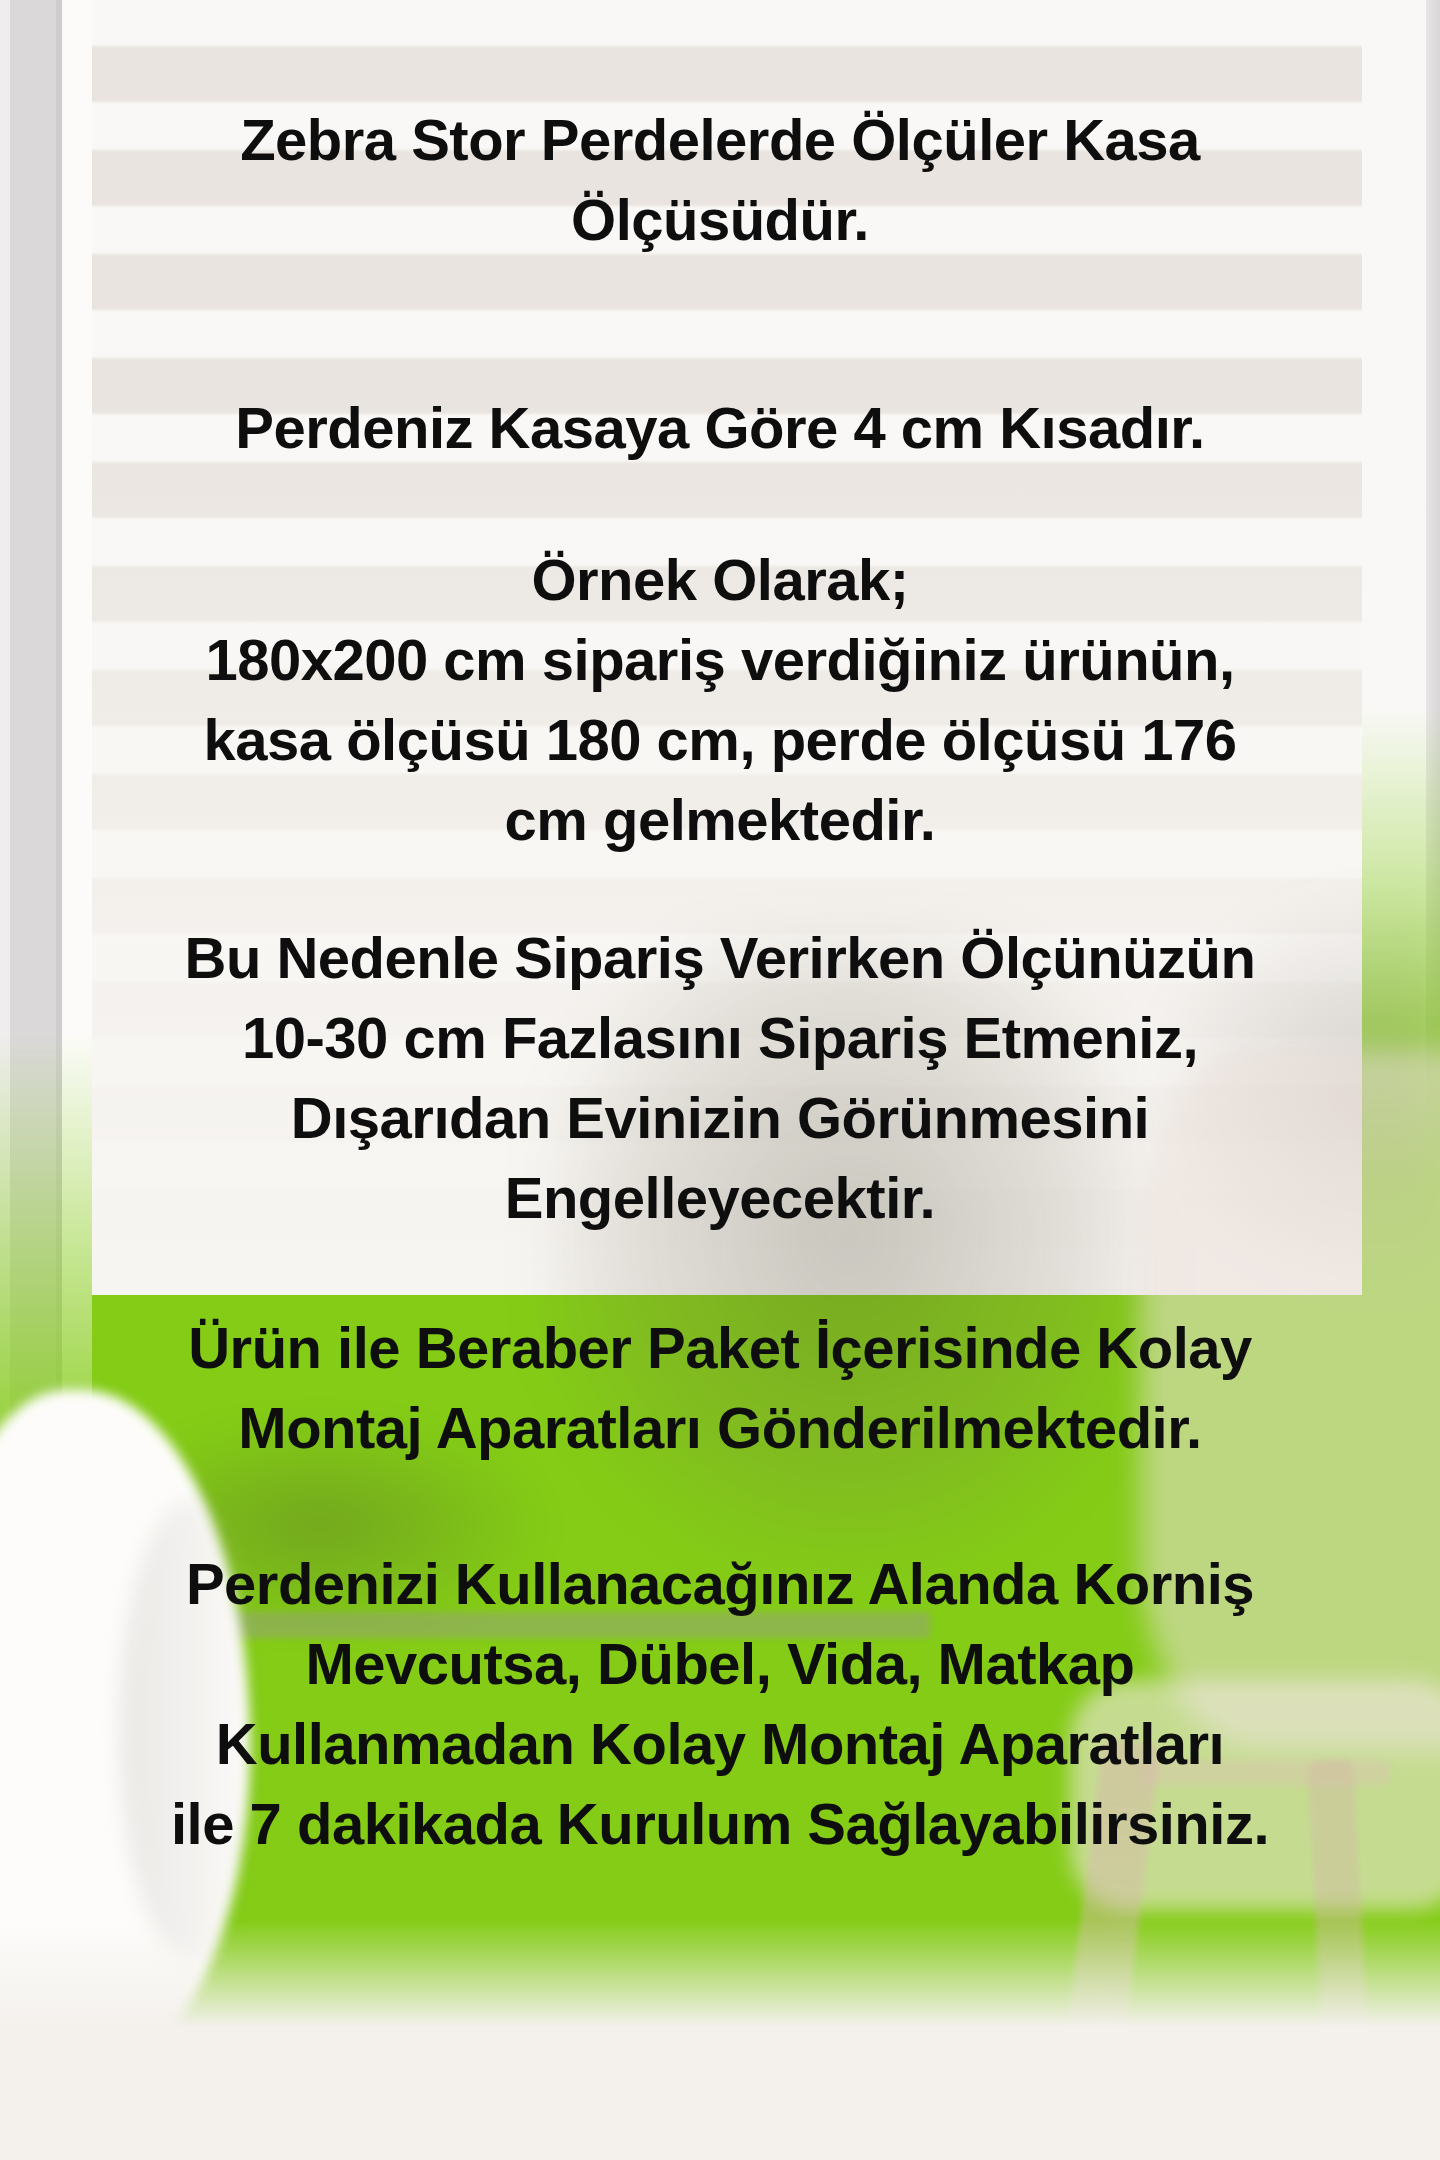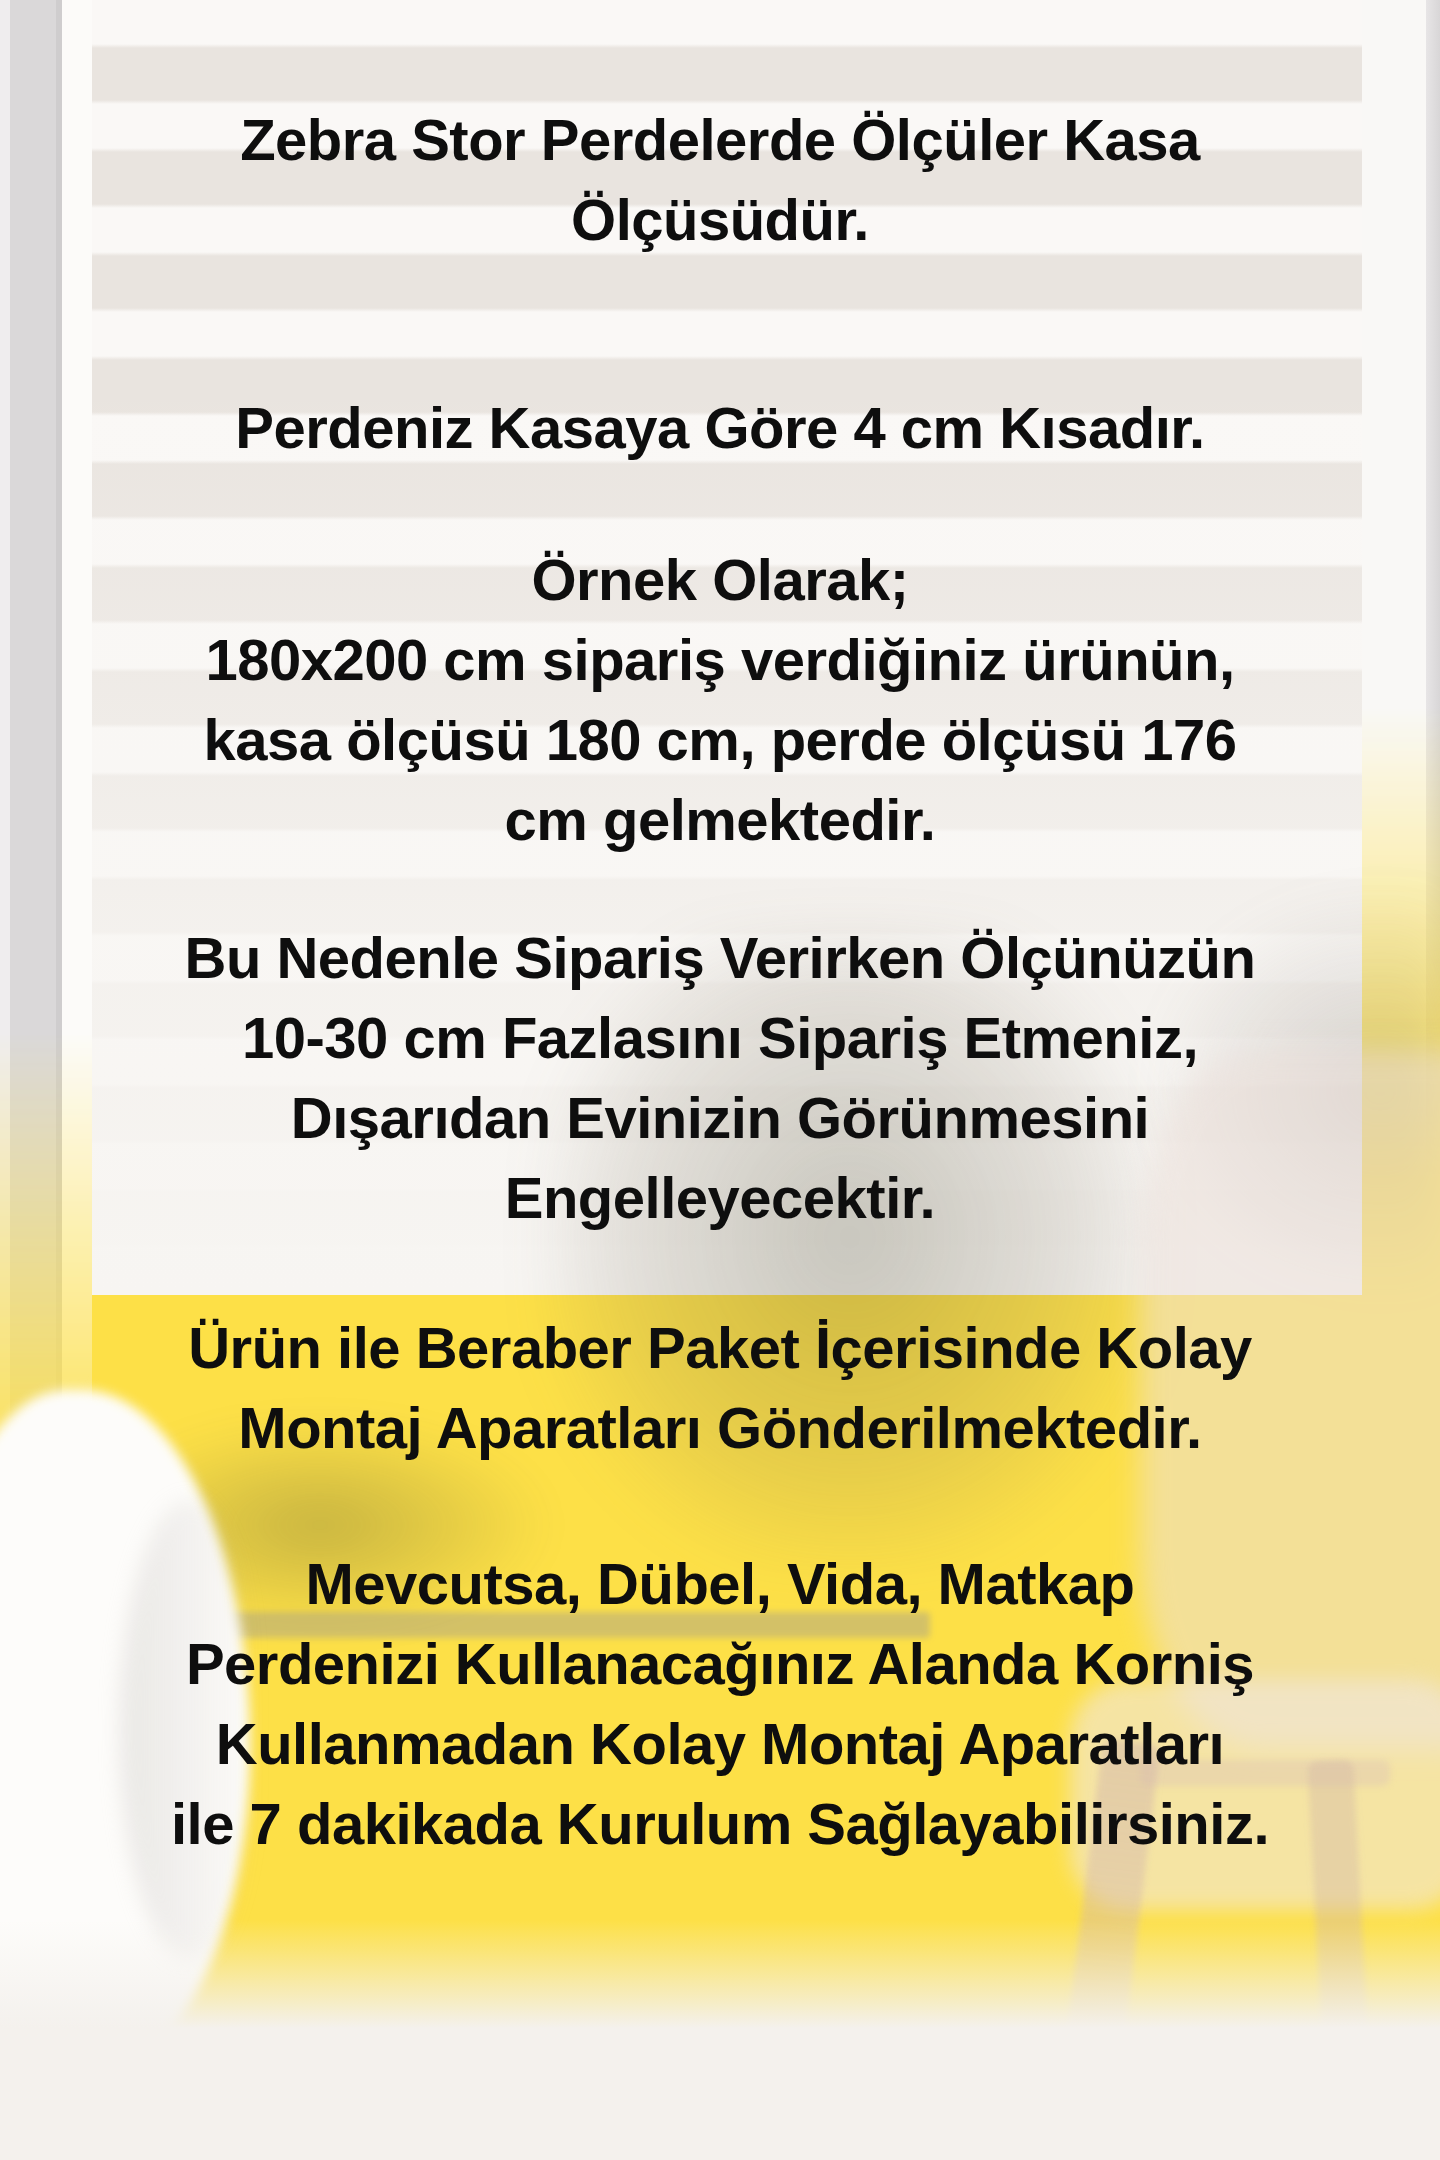--- a/index.html
+++ b/index.html
@@ -1,20 +1,20 @@
 <!DOCTYPE html>
 <html lang="tr"><head>
 <meta charset="utf-8">
 <style>
   html,body{margin:0;padding:0;background:#ffffff;}
   .canvas{
     position:relative;
     width:1440px;height:2160px;
     overflow:hidden;
-    background:#fde047;
+    background:#84cc16;
     font-family:"Liberation Sans","DejaVu Sans",sans-serif;
   }
   
   .bg-layer{position:absolute;pointer-events:none;}
 
   .blinds{
     left:92px;right:78px;top:0;height:1295px;
     background:repeating-linear-gradient(180deg,
       #faf8f6 0px,#faf8f6 44px,
       #e9e4df 48px,#e9e4df 100px,
@@ -175,20 +175,20 @@
       <div>Dışarıdan Evinizin Görünmesini</div>
       <div>Engelleyecektir.</div>
     </div>
 
     <div class="info-block b5">
       <div>Ürün ile Beraber Paket İçerisinde Kolay</div>
       <div>Montaj Aparatları Gönderilmektedir.</div>
     </div>
 
     <div class="info-block b6">
+      <div>Perdenizi Kullanacağınız Alanda Korniş</div>
       <div>Mevcutsa, Dübel, Vida, Matkap</div>
-      <div>Perdenizi Kullanacağınız Alanda Korniş</div>
       <div>Kullanmadan Kolay Montaj Aparatları</div>
       <div>ile 7 dakikada Kurulum Sağlayabilirsiniz.</div>
     </div>
 
   </div>
 </div>
 
 </body></html>

